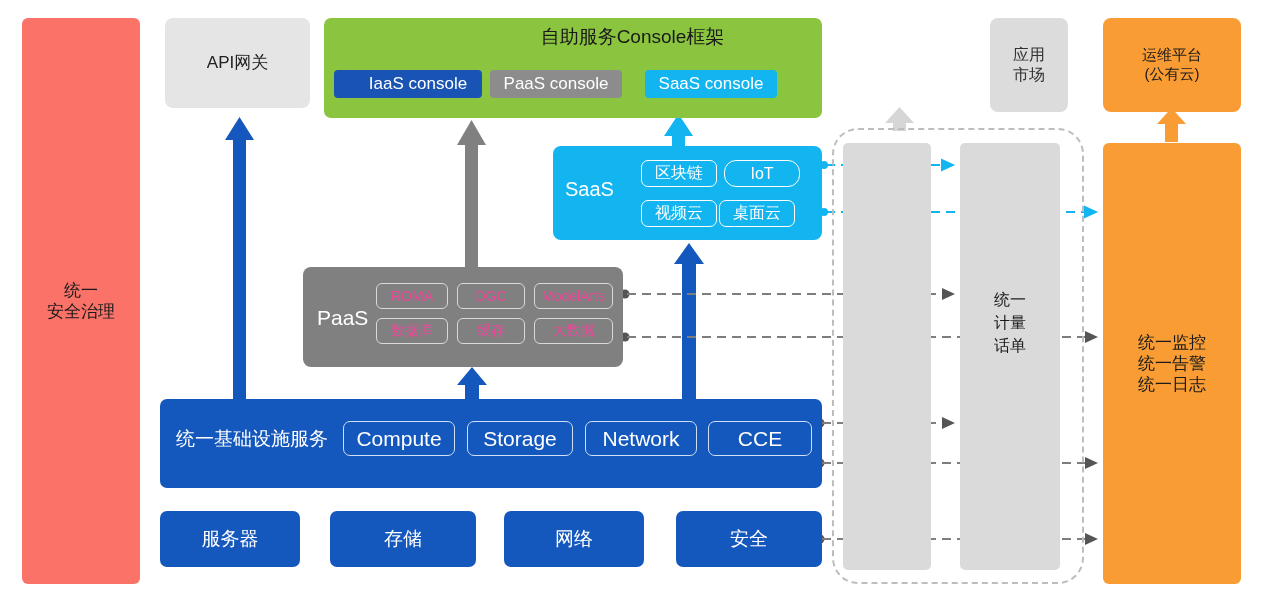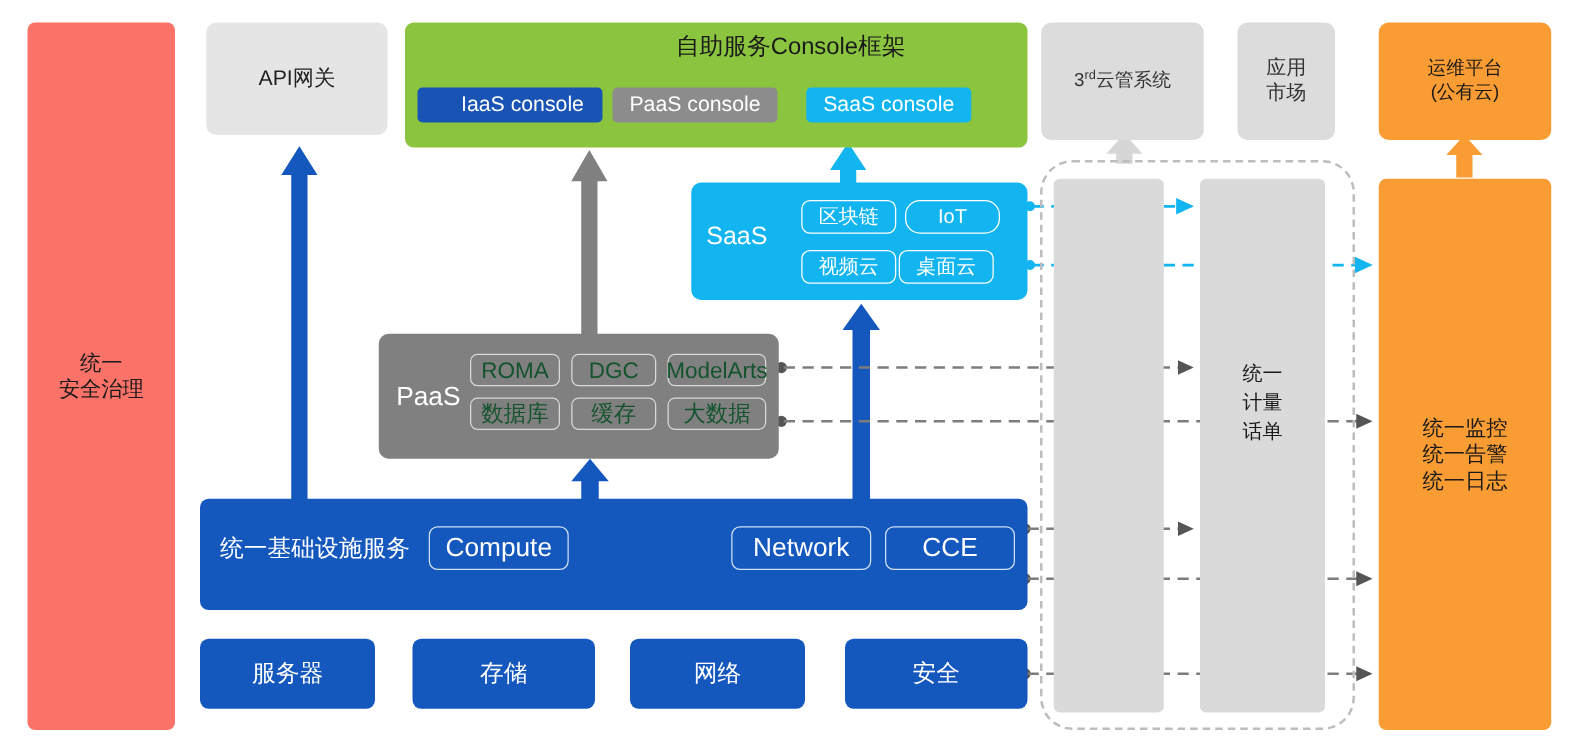--- a/index.html
+++ b/index.html
@@ -35,21 +35,21 @@
   #saasLabel{position:absolute;left:565px;top:178px;color:#fff;font-size:20px;}
   .chip{position:absolute;height:27px;display:flex;align-items:center;justify-content:center;border:1.6px solid #ffffff;border-radius:7px;color:#fff;font-size:16px;box-sizing:border-box;}
   #s1{left:641px;top:160px;width:76px;}
   #s2{left:724px;top:160px;width:76px;border-radius:12px;}
   #s3{left:641px;top:200px;width:76px;}
   #s4{left:719px;top:200px;width:76px;}
 
   
   #paas{left:303px;top:267px;width:320px;height:100px;background:#808080;border-radius:8px;}
   #paasLabel{position:absolute;left:317px;top:306px;color:#fff;font-size:21px;}
-  .pchip{position:absolute;height:26px;display:flex;align-items:center;justify-content:center;border:1.6px solid #d9d9d9;border-radius:6px;color:#14532d;font-size:18px;box-sizing:border-box;}
+  .pchip{position:absolute;height:26px;display:flex;align-items:center;justify-content:center;border:1.6px solid #d9d9d9;border-radius:6px;color:#ec4899;font-size:14px;box-sizing:border-box;}
   #p1{left:376px;top:283px;width:72px;}
   #p2{left:457px;top:283px;width:68px;}
   #p3{left:534px;top:283px;width:79px;}
   #p4{left:376px;top:318px;width:72px;}
   #p5{left:457px;top:318px;width:68px;}
   #p6{left:534px;top:318px;width:79px;}
 
   
   #infra{left:160px;top:399px;width:662px;height:89px;background:#1457bd;border-radius:7px;}
   #infraLabel{position:absolute;left:176px;top:426px;color:#fff;font-size:19px;}
@@ -182,23 +182,20 @@
   <div class="box r8" id="apigw">
     <span>API网关</span>
   </div>
 
   <div class="box" id="console"></div>
   <div id="consoleTitle">自助服务Console框架</div>
   <div class="cbtn" id="c-iaas">IaaS console</div>
   <div class="cbtn" id="c-paas">PaaS console</div>
   <div class="cbtn" id="c-saas">SaaS console</div>
 
-  <div class="box r8" id="third">
-    <span><span>3</span><span class="sup">rd</span><span>云管系统</span></span>
-  </div>
 
   <div class="box r8" id="market">
     <div>
       <div>应用</div>
       <div>市场</div>
     </div>
   </div>
 
   <div class="box r8" id="ops">
     <div>
@@ -227,20 +224,21 @@
   <div class="pchip" id="p1">ROMA</div>
   <div class="pchip" id="p2">DGC</div>
   <div class="pchip" id="p3">ModelArts</div>
   <div class="pchip" id="p4">数据库</div>
   <div class="pchip" id="p5">缓存</div>
   <div class="pchip" id="p6">大数据</div>
 
   <div class="box" id="infra"></div>
   <div id="infraLabel">统一基础设施服务</div>
   <div class="ichip" id="i1">Compute</div>
+  <div class="ichip" id="i2">Storage</div>
   <div class="ichip" id="i3">Network</div>
   <div class="ichip" id="i4">CCE</div>
 
   <div class="hw" id="h1">服务器</div>
   <div class="hw" id="h2">存储</div>
   <div class="hw" id="h3">网络</div>
   <div class="hw" id="h4">安全</div>
 
 </div>
 

